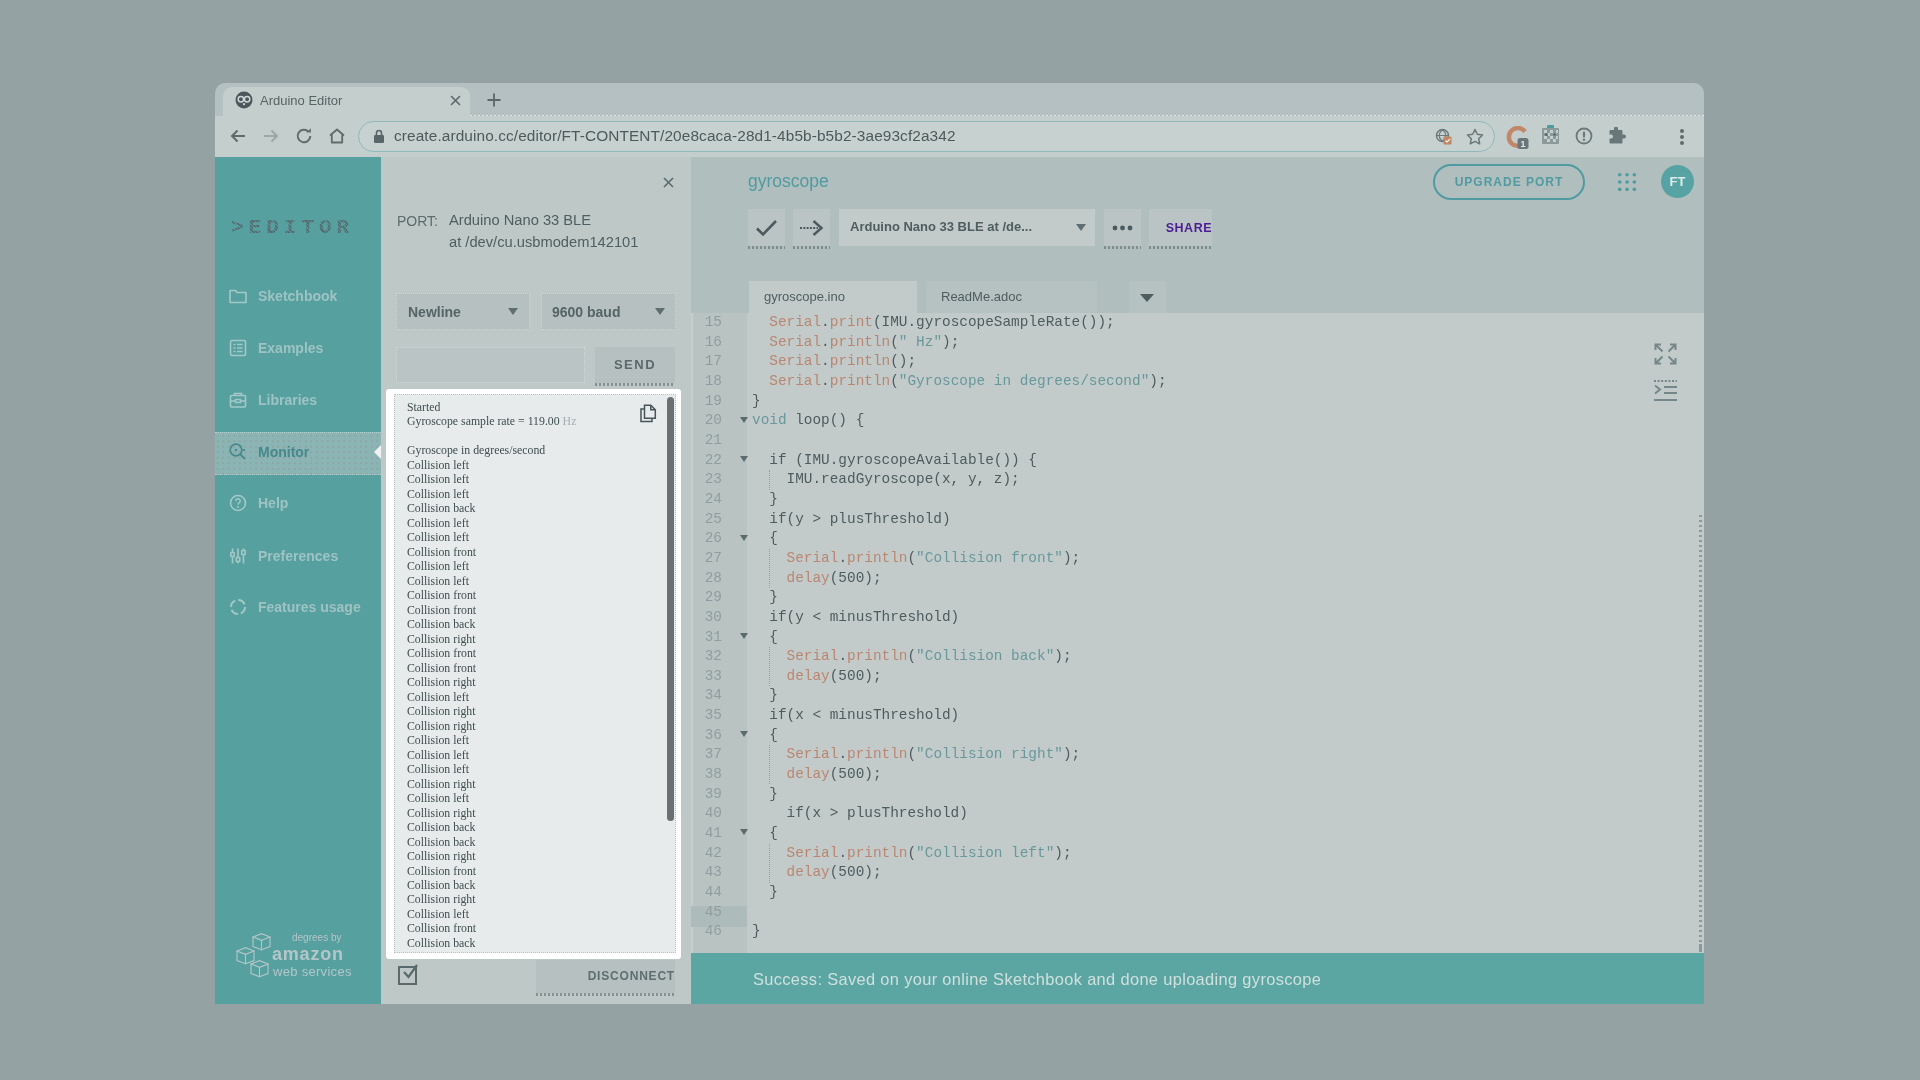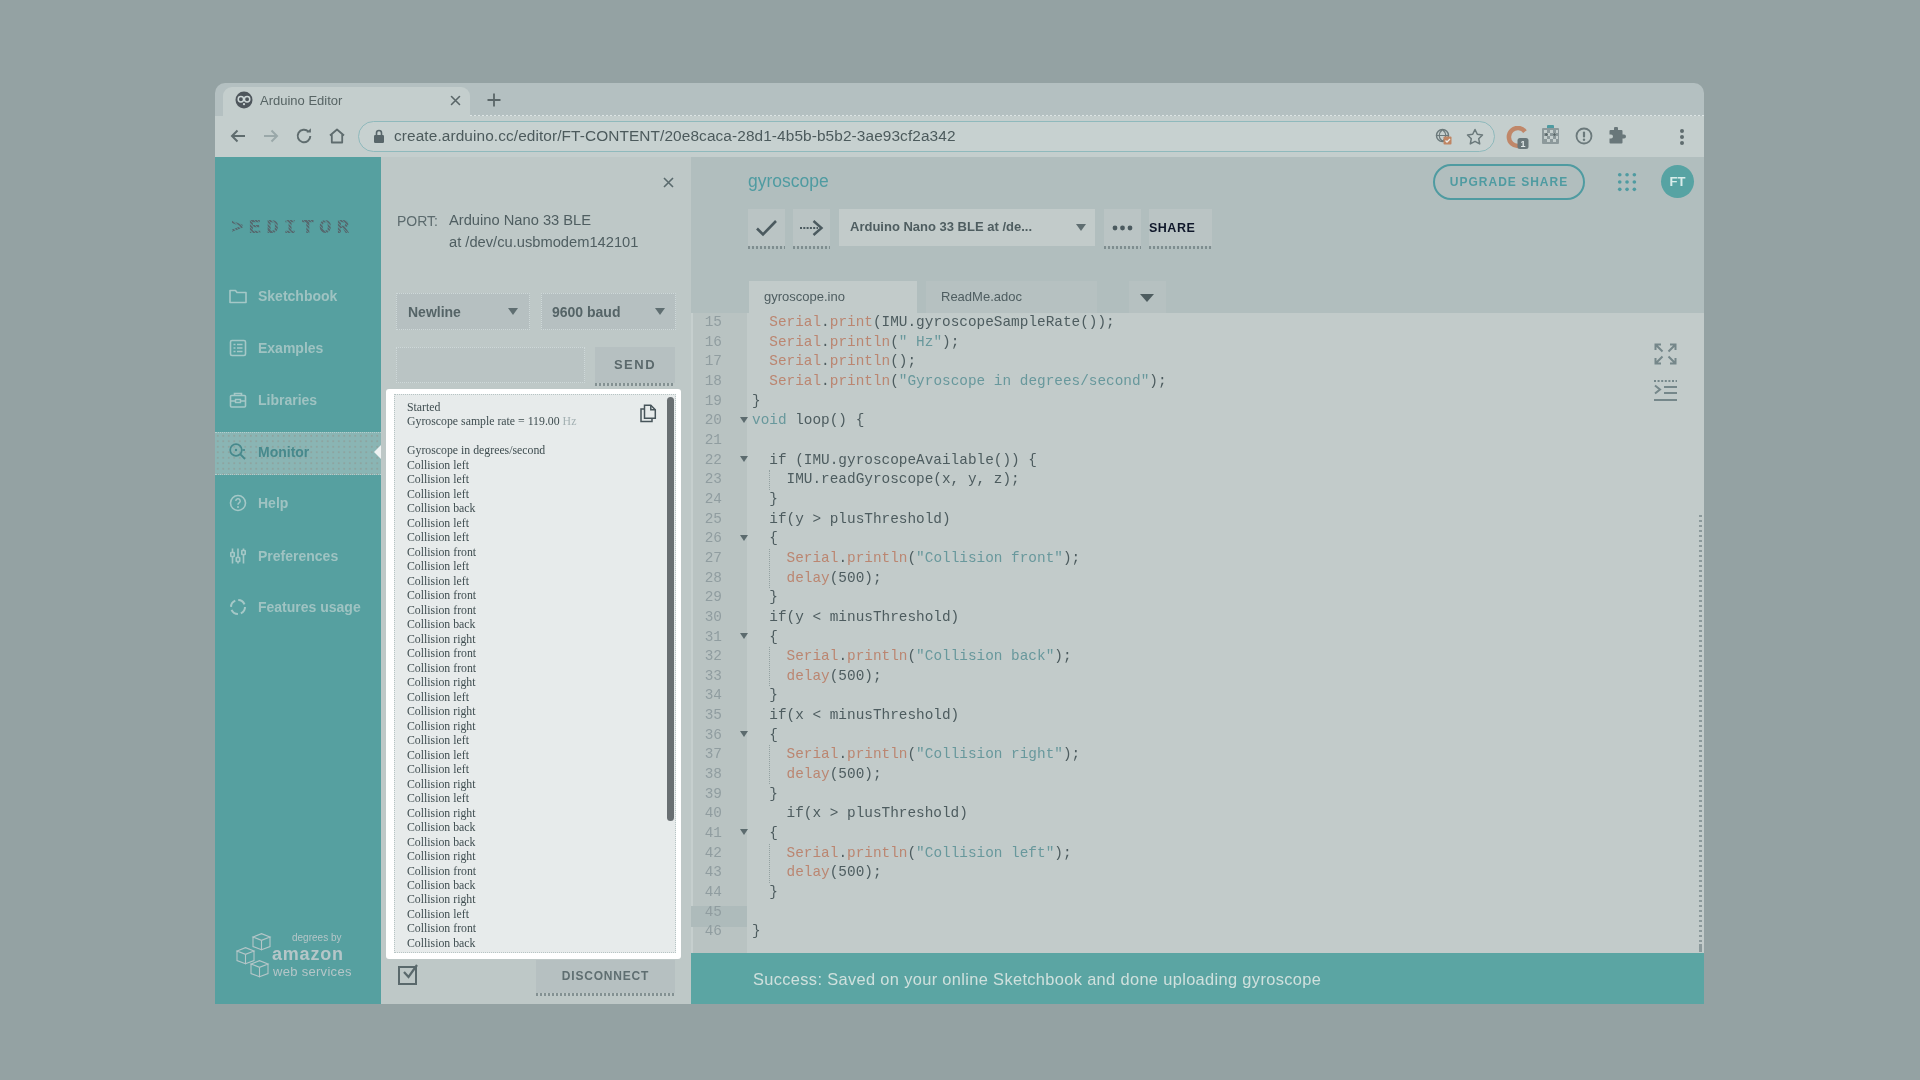--- a/index.html
+++ b/index.html
@@ -245,31 +245,31 @@
   <div class="abs ctrl" style="left:595px;top:347px;width:80px;height:36px"></div>
   <div class="abs" style="left:595px;top:357px;width:80px;text-align:center;font-size:13px;font-weight:700;letter-spacing:1.5px;color:#5b696c">SEND</div>
   <div class="abs" style="left:595px;top:383px;width:80px;height:3px;background:repeating-linear-gradient(90deg,rgba(100,115,118,.65) 0 2px,transparent 2px 4px)"></div>
 
   <div class="abs" style="left:398px;top:966px;width:19px;height:19px;border:2px solid #5a696c"></div>
   <svg class="abs" style="left:401px;top:963px" width="19" height="19" viewBox="0 0 19 19">
     <path d="M3 9 l4.5 5 L16 2" stroke="#5a696c" stroke-width="2.2" fill="none"></path>
   </svg>
   <div class="abs" style="left:428px;top:944px;font-size:11px;font-weight:700;letter-spacing:0.8px;color:#5a696c">AUTOSCROLL</div>
   <div class="abs ctrl" style="left:536px;top:960px;width:139px;height:33px"></div>
-  <div class="abs" style="left:536px;top:969px;width:139px;text-align:center;font-size:12px;font-weight:700;letter-spacing:0.8px;color:#5f6e71">DISCONNECT</div>
+  <div class="abs" style="left:536px;top:969px;width:139px;text-align:right;font-size:12px;font-weight:700;letter-spacing:0.8px;color:#5f6e71">DISCONNECT</div>
   <div class="abs" style="left:536px;top:993px;width:139px;height:3px;background:repeating-linear-gradient(90deg,rgba(100,115,118,.65) 0 2px,transparent 2px 4px)"></div>
 
   <div class="abs" id="editor"></div>
   <div class="abs" id="codebg"></div>
   <div class="abs" id="gutter"></div>
   <div class="abs" style="left:691px;top:313px;width:2px;height:640px;background:#c6cfce"></div>
   <div class="abs" id="successbar"></div>
   <div class="abs" id="successtext">Success: Saved on your online Sketchbook and done uploading gyroscope</div>
   <div class="abs" id="title">gyroscope</div>
-  <div class="abs" id="upgrade">UPGRADE SHARE</div>
+  <div class="abs" id="upgrade">UPGRADE PORT</div>
 
   <svg class="abs" style="left:1617px;top:172px" width="21" height="21" viewBox="0 0 23 23">
     <g fill="#4f9ba1">
       <circle cx="3" cy="3" r="2"></circle>
       <circle cx="11" cy="3" r="2"></circle>
       <circle cx="19" cy="3" r="2"></circle>
       <circle cx="3" cy="11" r="2"></circle>
       <circle cx="11" cy="11" r="2"></circle>
       <circle cx="19" cy="11" r="2"></circle>
       <circle cx="3" cy="19" r="2"></circle>
@@ -294,21 +294,21 @@
   <div class="abs" style="left:850px;top:219px;font-size:13px;font-weight:700;color:#4e5d60">Arduino Nano 33 BLE at /de...</div>
   <div class="abs ddcaret" style="left:1076px;top:224px;border-left-width:5.5px;border-right-width:5.5px;border-top-width:7px"></div>
   <div class="abs toolbtn" style="left:1104px;width:37px"></div>
   <svg class="abs" style="left:1110px;top:223px" width="25" height="10" viewBox="0 0 25 10">
     <circle cx="5" cy="5" r="2.4" fill="#4b5a5f"></circle>
     <circle cx="12.5" cy="5" r="2.4" fill="#4b5a5f"></circle>
     <circle cx="20" cy="5" r="2.4" fill="#4b5a5f"></circle>
   </svg>
   <div class="abs" style="left:1104px;top:246px;width:37px;height:3px;background:repeating-linear-gradient(90deg,rgba(100,115,118,.65) 0 2px,transparent 2px 4px)"></div>
   <div class="abs toolbtn" style="left:1149px;width:63px"></div>
-  <div class="abs" style="left:1149px;top:221px;width:63px;text-align:left;font-size:12.5px;font-weight:700;letter-spacing:0.5px;color:#0f172a">SHARE</div>
+  <div class="abs" style="left:1149px;top:221px;width:63px;text-align:right;font-size:12.5px;font-weight:700;letter-spacing:0.5px;color:#4c1d95">SHARE</div>
   <div class="abs" style="left:1149px;top:246px;width:63px;height:3px;background:repeating-linear-gradient(90deg,rgba(100,115,118,.65) 0 2px,transparent 2px 4px)"></div>
 
   <div class="abs tabf" style="left:749px;width:168px;background:#c2cbca">gyroscope.ino</div>
   <div class="abs tabf" style="left:926px;width:171px;background:#b6c1c1">ReadMe.adoc</div>
   <div class="abs" style="left:1129px;top:281px;width:37px;height:32px;background:#b6c1c1"></div>
   <div class="abs ddcaret" style="left:1140px;top:294px;border-left-width:7px;border-right-width:7px;border-top-width:8px;border-top-color:#4e5d60"></div>
 
   <div class="abs" style="left:691px;top:906px;width:56px;height:21px;background:#aebbbb"></div>
 
   <pre class="abs codepre" id="linenums">15

